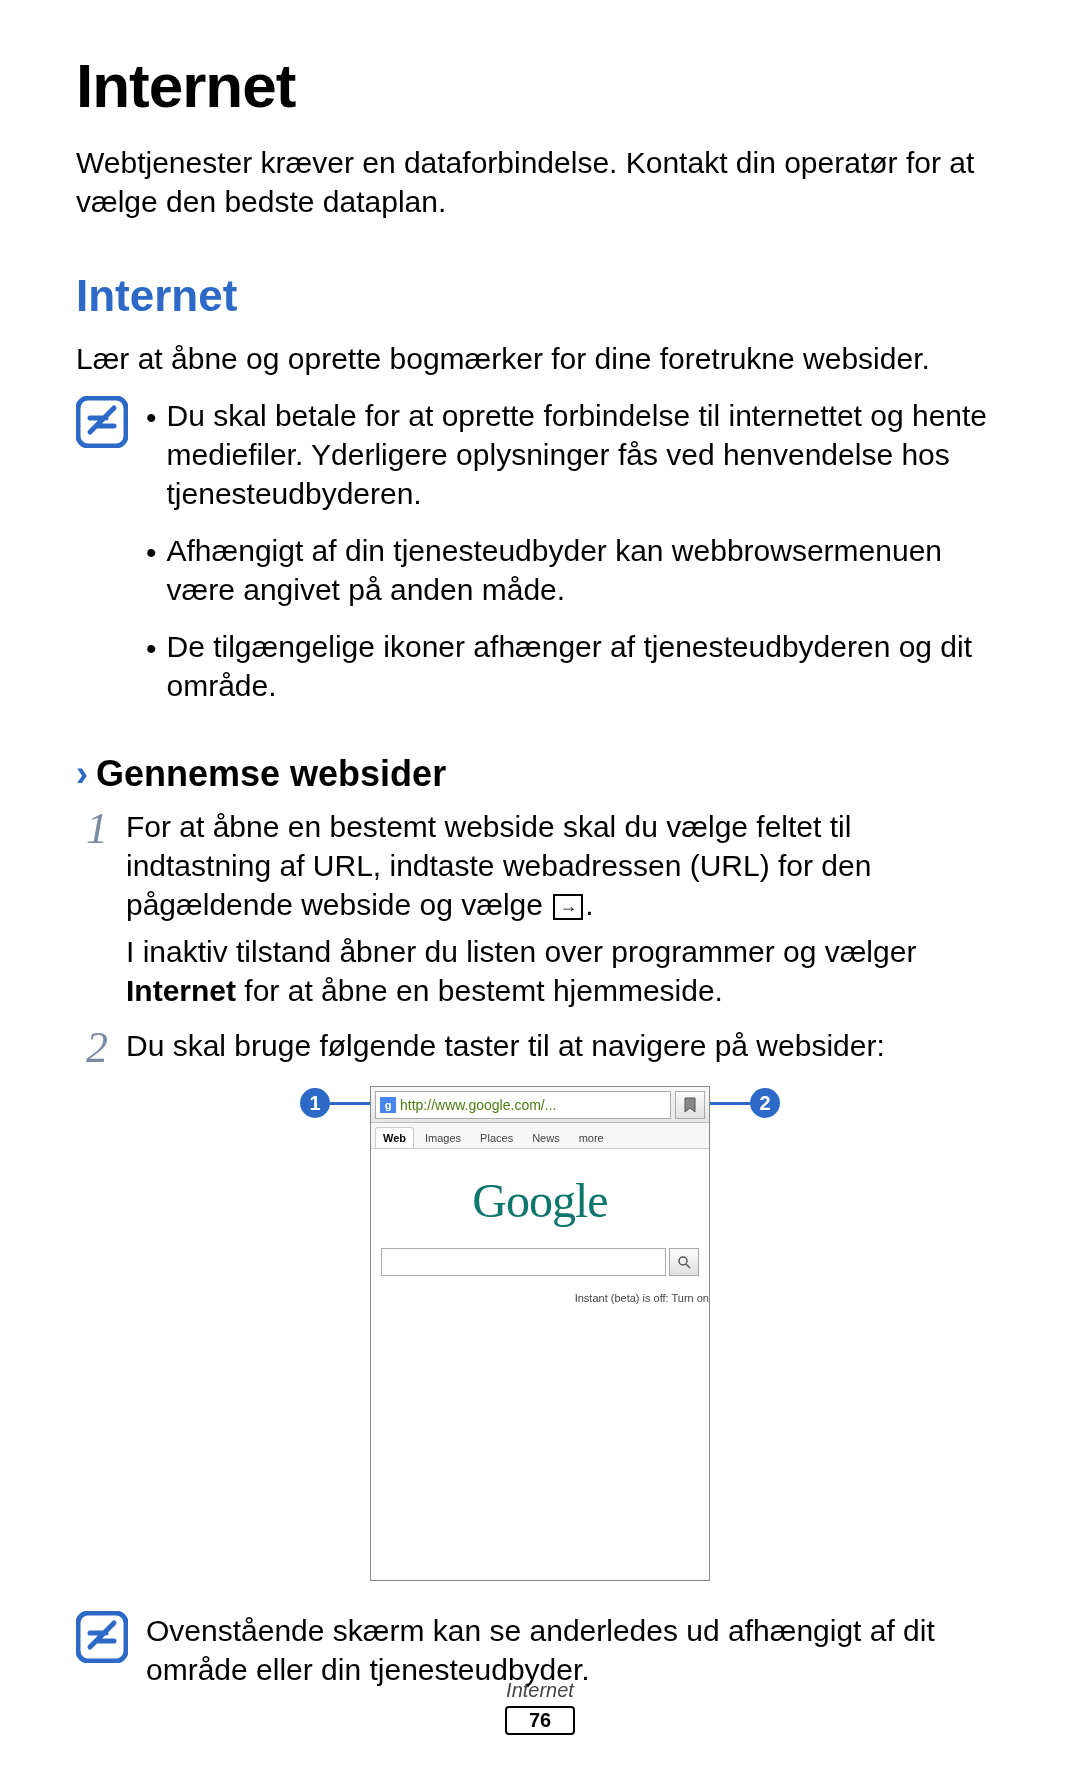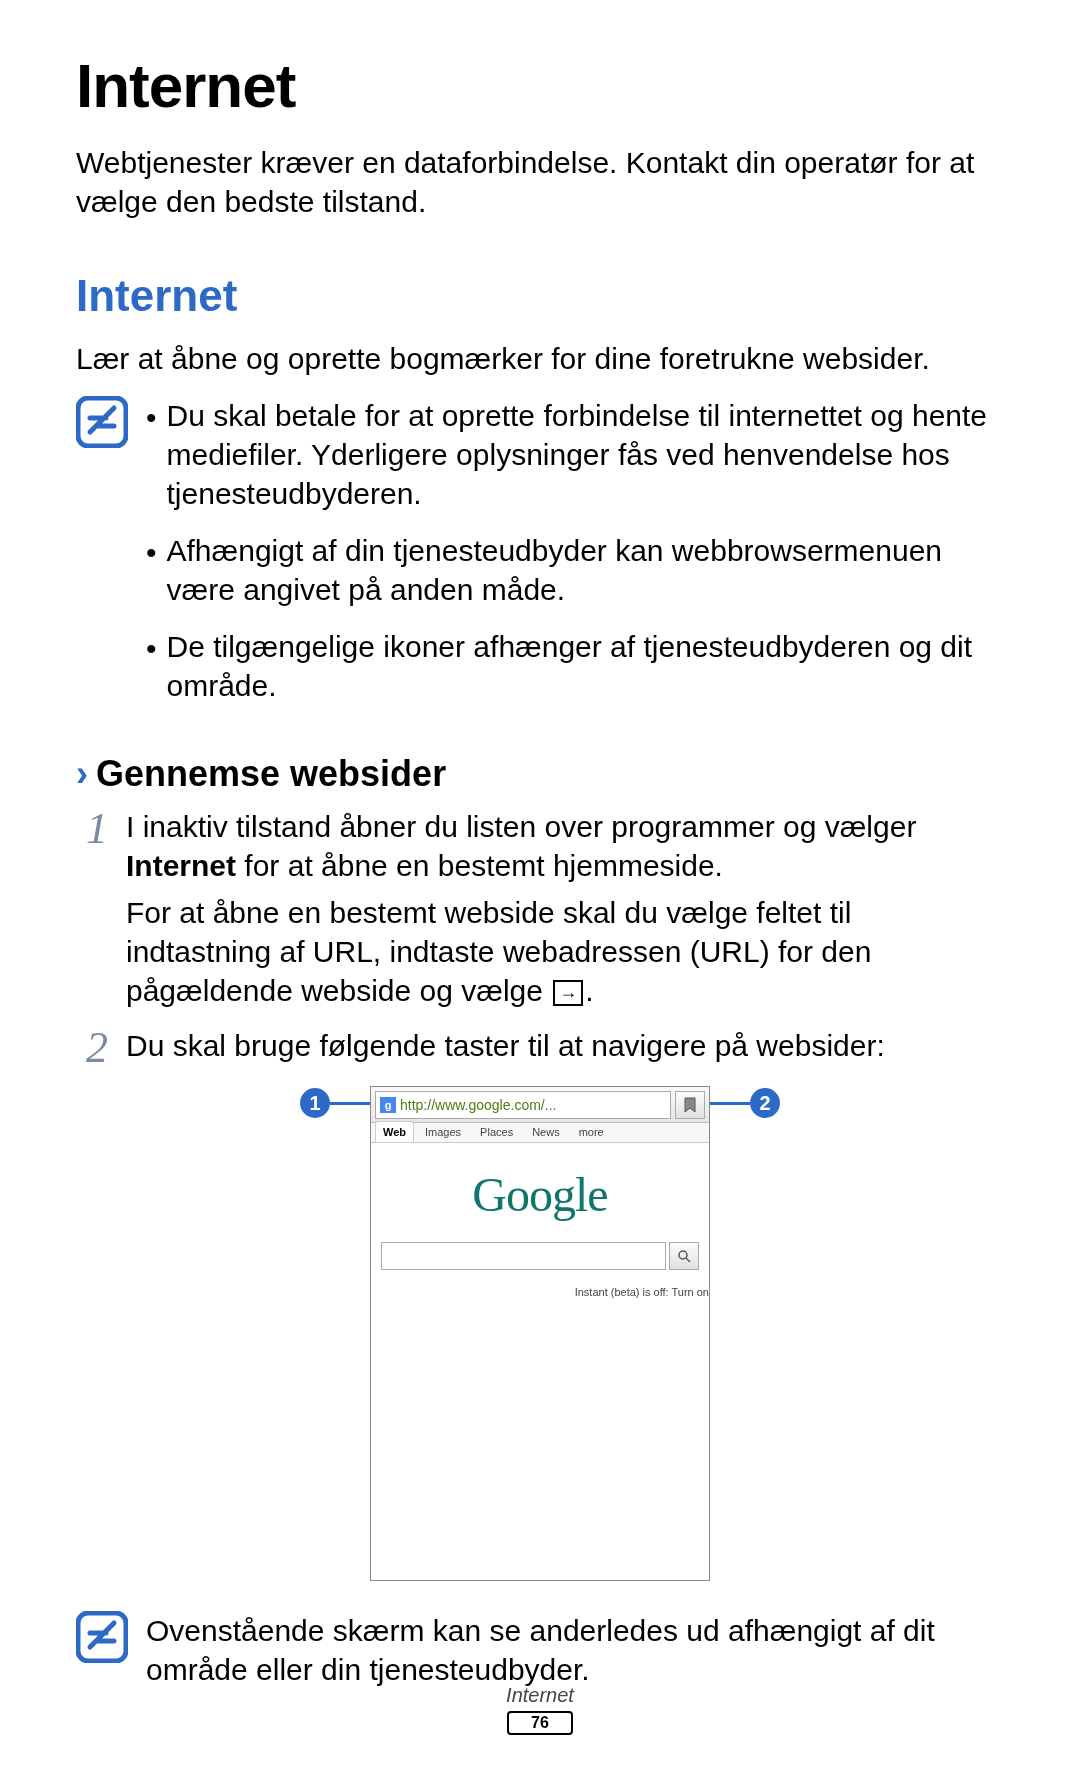--- a/index.html
+++ b/index.html
@@ -170,21 +170,21 @@
       height: 28px;
       border: 1px solid #aaa;
       background: linear-gradient(#fcfcfc, #e0e0e0);
       display: flex;
       align-items: center;
       justify-content: center;
       flex-shrink: 0;
     }
     .tabs-row {
       display: flex;
-      height: 20px;
+      height: 26px;
       align-items: flex-end;
       border-bottom: 1px solid #ccc;
       padding: 0 4px;
       gap: 3px;
       background: #f7f7f7;
     }
     .tab {
       font-size: 11px;
       color: #444;
       padding: 4px 7px;
@@ -292,32 +292,32 @@
     }
     .page-number-wrap {
       display: inline-block;
       position: relative;
       padding: 2px 18px;
     }
     .page-number-box {
       border: 2px solid #000;
       border-radius: 4px;
       padding: 1px 22px;
-      font-size: 16px;
+      font-size: 20px;
       font-weight: bold;
       display: inline-block;
       text-align: right;
     }
   </style>
 </head>
 <body>
 
 <div class="page">
   <h1 class="main-title">Internet</h1>
-  <p class="intro-text">Webtjenester kræver en dataforbindelse. Kontakt din operatør for at vælge den bedste tilstand.</p>
+  <p class="intro-text">Webtjenester kræver en dataforbindelse. Kontakt din operatør for at vælge den bedste dataplan.</p>
 
   <h2 class="section-title">Internet</h2>
   <p class="section-intro">Lær at åbne og oprette bogmærker for dine foretrukne websider.</p>
 
   <div class="note-block">
     <svg class="note-icon-svg" width="52" height="52" viewBox="0 0 52 52">
       <rect x="2" y="2" width="48" height="48" rx="10" fill="none" stroke="#2d6ac8" stroke-width="5"></rect>
       <path d="M 14 36 L 38 12 M 14 22 L 30 22 M 22 30 L 38 30" stroke="#2d6ac8" stroke-width="5" stroke-linecap="round" fill="none"></path>
     </svg>
     <div class="note-content">
@@ -338,24 +338,24 @@
 
   <div class="subsection-title">
     <span class="subsection-chevron">›</span>
     <span class="subsection-text">Gennemse websider</span>
   </div>
 
   <div class="step-row">
     <div class="step-number">1</div>
     <div class="step-text">
       <p>
-        <span>I inaktiv tilstand åbner du listen over programmer og vælger </span><span class="bold">Internet</span><span> for at åbne en bestemt hjemmeside.</span>
+        <span>For at åbne en bestemt webside skal du vælge feltet til indtastning af URL, indtaste webadressen (URL) for den pågældende webside og vælge </span><span class="inline-icon">→</span><span>.</span>
       </p>
       <p>
-        <span>For at åbne en bestemt webside skal du vælge feltet til indtastning af URL, indtaste webadressen (URL) for den pågældende webside og vælge </span><span class="inline-icon">→</span><span>.</span>
+        <span>I inaktiv tilstand åbner du listen over programmer og vælger </span><span class="bold">Internet</span><span> for at åbne en bestemt hjemmeside.</span>
       </p>
     </div>
   </div>
 
   <div class="step-row">
     <div class="step-number">2</div>
     <div class="step-text">Du skal bruge følgende taster til at navigere på websider:</div>
   </div>
 
   <div class="screenshot-wrap">

